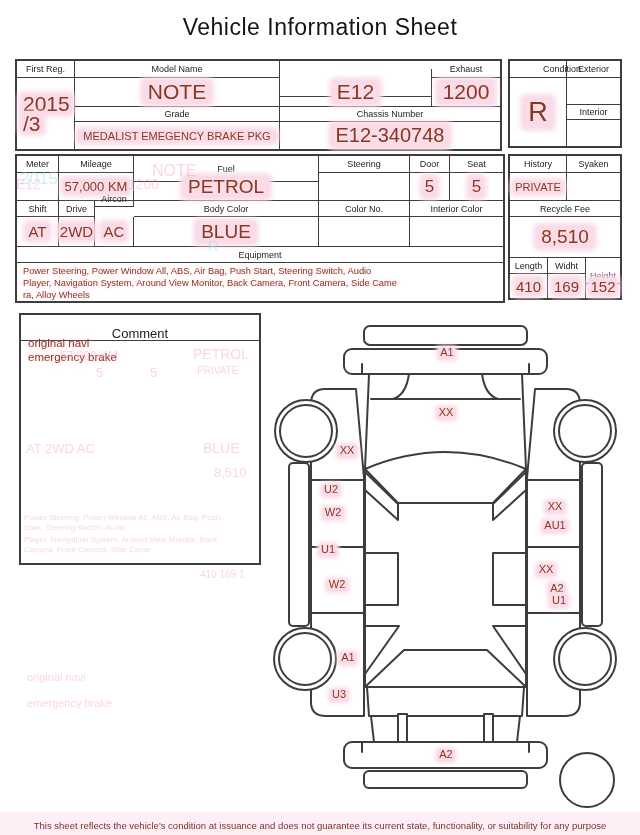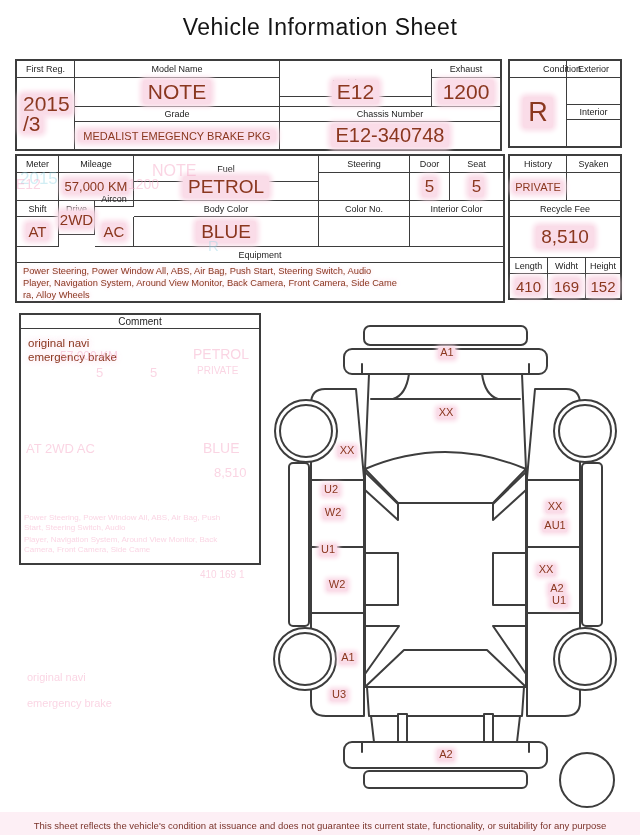--- a/index.html
+++ b/index.html
@@ -10,22 +10,22 @@
   .box{position:absolute;border:2px solid var(--line);box-sizing:border-box;background:#fff;z-index:2;}
   .cell{position:absolute;box-sizing:border-box;display:flex;align-items:center;justify-content:center;
         text-align:center;overflow:visible;}
   .br{border-right:1px solid var(--line);}
   .bb{border-bottom:1px solid var(--line);}
   .hdr{font-size:9px;color:var(--label_text);}
   .val{color:var(--value);}
   .hl{background:var(--highlight);box-shadow:0 0 5px 3px var(--highlight);border-radius:3px;padding:0 5px;white-space:nowrap;}
   .fs21{font-size:21px;} .fs20{font-size:20px;} .fs19{font-size:19px;} .fs17{font-size:17px;}
   .fs15{font-size:15px;} .fs13{font-size:13px;} .fs11{font-size:11px;} .fs27{font-size:27px;}
-  .boxhead{position:absolute;left:0;top:0;width:100%;height:14px;border-bottom:1px solid var(--line);
-           display:flex;align-items:center;justify-content:center;font-size:10px;color:var(--label_text);box-sizing:border-box;}
+  .boxhead{position:absolute;left:0;top:12px;width:100%;height:14px;border-bottom:1px solid var(--line);
+           display:flex;align-items:center;justify-content:center;font-size:13px;color:var(--label_text);box-sizing:border-box;}
   .notebody{position:absolute;left:0;top:16px;right:0;bottom:0;padding:5px 7px;text-align:left;}
   .note-line{font-size:11.5px;line-height:1.22;color:var(--value);
              text-shadow:0 0 6px rgba(248,190,215,.85);}
   .equiptext{position:absolute;left:0;top:107px;width:486px;height:40px;padding:2px 6px;box-sizing:border-box;text-align:left;}
   .equipment-line{font-size:9.3px;line-height:1.3;color:var(--value);text-shadow:0 0 4px rgba(248,190,215,.8);}
   .firstreg{flex-direction:column;align-items:flex-start;justify-content:center;padding-left:4px;line-height:.95;}
   svg.diagram{position:absolute;left:0;top:0;z-index:1;}
   #damage-labels{position:absolute;left:0;top:0;width:100%;height:100%;z-index:4;pointer-events:none;}
   .dlabel{position:absolute;transform:translate(-50%,-50%);font-size:11px;color:var(--value);
           background:var(--highlight);box-shadow:0 0 4px 2px var(--highlight);
@@ -147,21 +147,21 @@
     </div>
     <div class="cell hdr bb" style="left:433px;top:0;width:53px;height:17px;">Seat</div>
     <div class="cell val fs17 bb" style="left:433px;top:17px;width:53px;height:28px;">
       <span class="hl" style="padding:0 3px;">5</span>
     </div>
     <div class="cell hdr br bb" style="left:0;top:45px;width:42px;height:16px;">Shift</div>
     <div class="cell val fs15 br bb" style="left:0;top:61px;width:42px;height:30px;">
       <span class="hl" style="padding:0 2px;">AT</span>
     </div>
     <div class="cell hdr br bb" style="left:42px;top:45px;width:36px;height:16px;">Drive</div>
-    <div class="cell val fs15 br bb" style="left:42px;top:49px;width:36px;height:30px;">
+    <div class="cell val fs15 br bb" style="left:42px;top:61px;width:36px;height:30px;">
       <span class="hl" style="padding:0 1px;">2WD</span>
     </div>
     <div class="cell hdr br bb" style="left:78px;top:35px;width:39px;height:16px;">Aircon</div>
     <div class="cell val fs15 br bb" style="left:78px;top:61px;width:39px;height:30px;">
       <span class="hl" style="padding:0 2px;">AC</span>
     </div>
     <div class="cell hdr br bb" style="left:117px;top:45px;width:185px;height:16px;">Body Color</div>
     <div class="cell val fs19 br bb" style="left:117px;top:61px;width:185px;height:30px;">
       <span class="hl">BLUE</span>
     </div>
@@ -183,21 +183,21 @@
       <span class="hl" style="padding:0 2px;">PRIVATE</span>
     </div>
     <div class="cell hdr bb" style="left:57px;top:0;width:53px;height:17px;">Syaken</div>
     <div class="cell val bb" style="left:57px;top:17px;width:53px;height:28px;"></div>
     <div class="cell hdr bb" style="left:0;top:45px;width:110px;height:16px;">Recycle Fee</div>
     <div class="cell val fs19 bb" style="left:0;top:61px;width:110px;height:41px;">
       <span class="hl">8,510</span>
     </div>
     <div class="cell hdr br bb" style="left:0;top:102px;width:38px;height:16px;">Length</div>
     <div class="cell hdr br bb" style="left:38px;top:102px;width:38px;height:16px;">Widht</div>
-    <div class="cell hdr bb" style="left:76px;top:102px;width:34px;height:16px;">Height</div>
+    <div class="cell hdr bb" style="left:76px;top:112px;width:34px;height:16px;">Height</div>
     <div class="cell val fs15 br" style="left:0;top:118px;width:38px;height:24px;">
       <span class="hl" style="padding:0 1px;">410</span>
     </div>
     <div class="cell val fs15 br" style="left:38px;top:118px;width:38px;height:24px;">
       <span class="hl" style="padding:0 1px;">169</span>
     </div>
     <div class="cell val fs15" style="left:76px;top:118px;width:34px;height:24px;">
       <span class="hl" style="padding:0 1px;">152</span>
     </div>
   </div>

